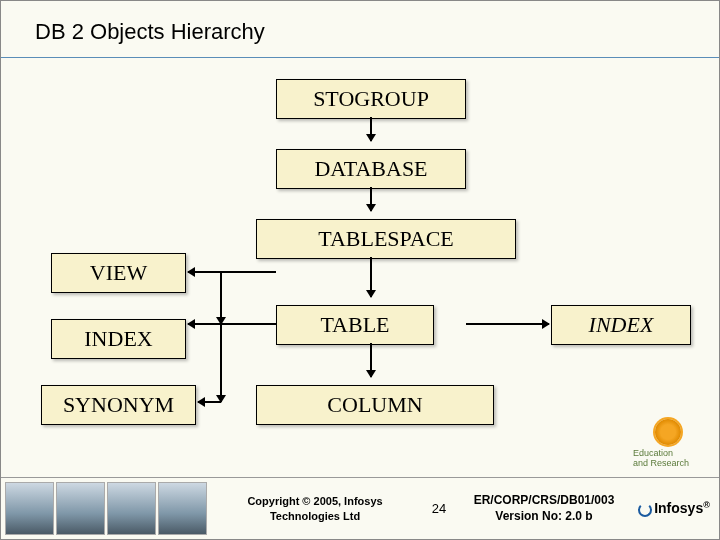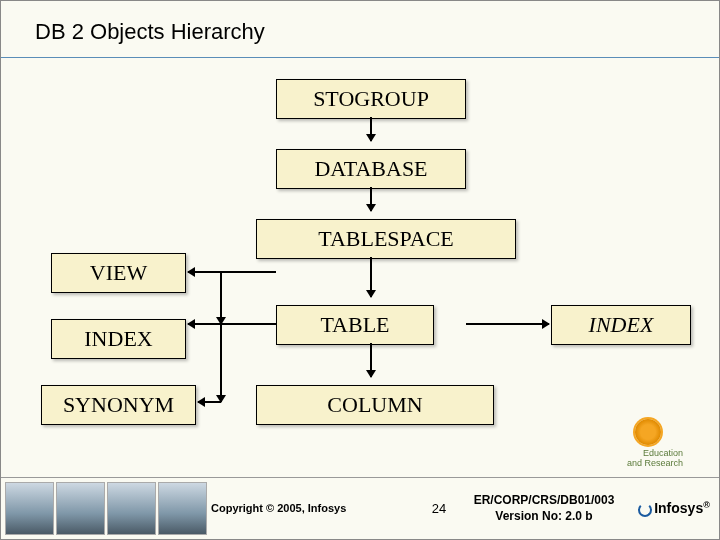--- a/index.html
+++ b/index.html
@@ -87,20 +87,21 @@
     gap: 2px;
     padding: 4px;
   }
   .footer .photo {
     flex: 1;
     background: linear-gradient(#cdd8e2, #7f97a8 60%, #4a5a66);
     border: 1px solid #aaa;
   }
   .footer .copy {
     flex: 1;
+    text-align: center;
     font-weight: bold;
     font-size: 11px;
     line-height: 1.3;
   }
   .footer .page {
     width: 40px;
     text-align: center;
     font-size: 13px;
   }
   .footer .ref {
@@ -112,24 +113,24 @@
   }
   .footer .logoarea {
     width: 90px;
     text-align: center;
     color: #000000;
     font-weight: bold;
     font-size: 14px;
   }
   .edu-badge {
     position: absolute;
-    right: 36px;
+    right: 16px;
     bottom: 70px;
     width: 70px;
-    text-align: right;
+    text-align: left;
     font-family: Arial, sans-serif;
     font-size: 9px;
     color: #5a7a3a;
     line-height: 1.1;
   }
   .edu-badge .sun {
     width: 26px; height: 26px;
     margin: 0 auto 4px;
     border-radius: 50%;
     background: radial-gradient(circle, #f5a623 40%, #e08a00 70%);
@@ -190,20 +191,21 @@
 
 <div class="footer">
   <div class="photos">
     <div class="photo"></div>
     <div class="photo"></div>
     <div class="photo"></div>
     <div class="photo"></div>
   </div>
   <div class="copy">
     <div>Copyright © 2005, Infosys</div>
+    <div>Technologies Ltd</div>
   </div>
   <div class="page">24</div>
   <div class="ref">
     <div>ER/CORP/CRS/DB01/003</div>
     <div>Version No: 2.0 b</div>
   </div>
   <div class="logoarea">
     <span class="logo-swirl"></span><span>Infosys</span><span style="font-size:9px; vertical-align:top;">®</span>
   </div>
 </div>

